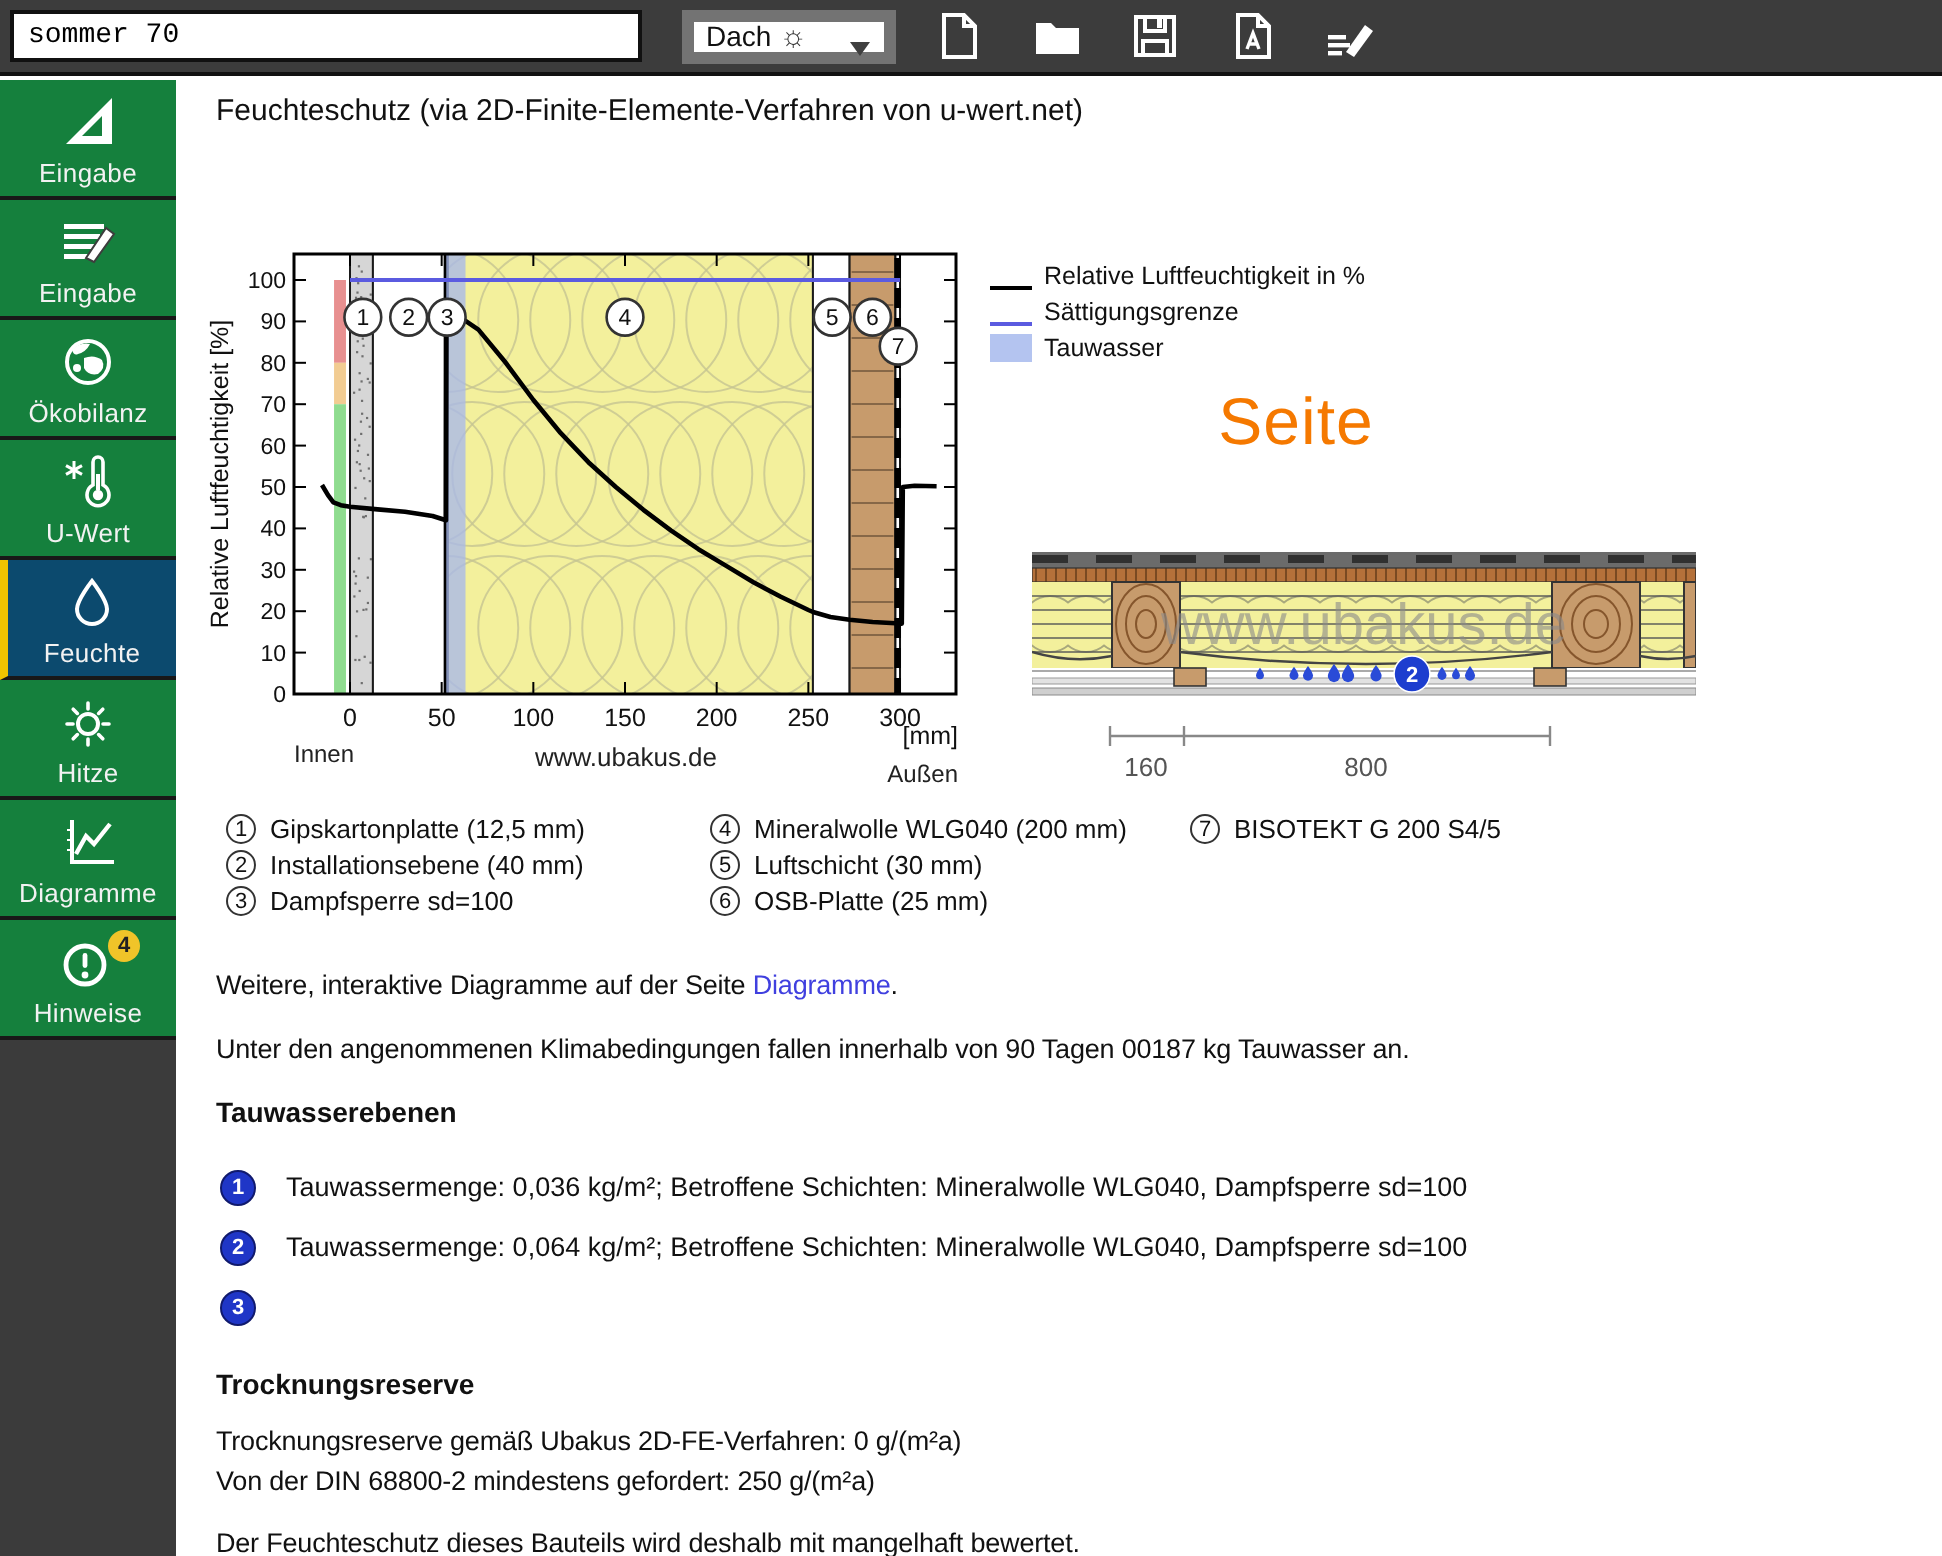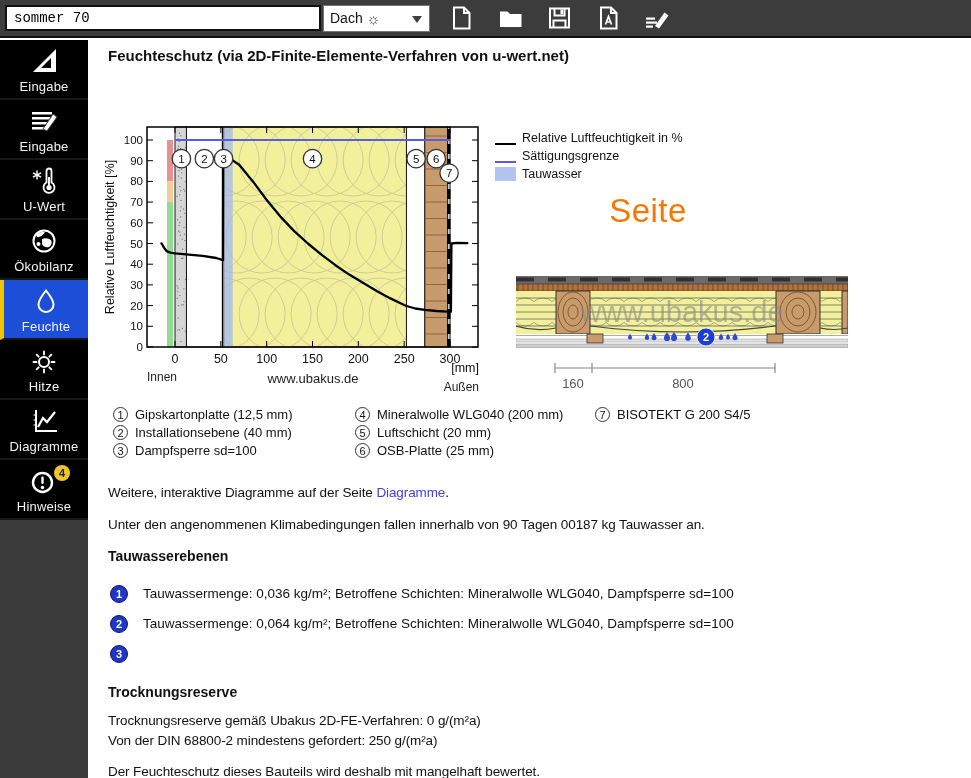--- a/index.html
+++ b/index.html
@@ -3,41 +3,41 @@
 <meta charset="utf-8">
 <style>
   *{box-sizing:border-box;margin:0;padding:0}
   html,body{width:971px;height:778px;overflow:hidden;background:#fff;
     font-family:"Liberation Sans","DejaVu Sans",sans-serif;color:#111}
   
   .topbar{position:absolute;left:0;top:0;width:971px;height:38px;background:#3c3c3c;
     border-bottom:2px solid #111;display:flex;align-items:center;z-index:5}
   .search{margin-left:5px;width:316px;height:26px;background:#fff;border:2px solid #111;
     font-size:14px;padding:0 7px;font-family:Liberation Mono, monospace}
-  .dd{margin-left:2px;width:107px;height:27px;background:#fff;border:1px solid #737373;
+  .dd{margin-left:20px;width:107px;height:27px;background:#fff;border:6px solid #737373;
     display:flex;align-items:center;padding:0 6px;cursor:pointer;position:relative}
   .dd .dd-label{font-size:14px;color:#111}
   .dd .sun{font-size:15px;color:#333;margin-left:4px}
   .dd .caret{position:absolute;right:7px;top:10px;width:0;height:0;
     border-left:5px solid transparent;border-right:5px solid transparent;border-top:7px solid #3f3f3f}
   .tb-icons{display:flex;gap:19px;margin-left:16px;align-items:center}
   .tb-btn{width:30px;height:30px;display:flex;align-items:center;justify-content:center;cursor:pointer}
   
   .sidebar{position:absolute;left:0;top:40px;width:88px;height:738px;background:#3b3b3b}
-  .side-item{position:relative;height:60px;background:#000000;border-bottom:2px solid #181818;
+  .side-item{position:relative;height:60px;background:#15803d;border-bottom:2px solid #181818;
     display:flex;flex-direction:column;align-items:center;justify-content:center;cursor:pointer;padding-top:2px}
   .side-item .lbl{font-size:13px;color:#f2f2f2;margin-top:3px;letter-spacing:.2px}
-  .side-item.active{background:#1d4ed8;border-left:4px solid #f0c400}
+  .side-item.active{background:#0c4a6e;border-left:4px solid #f0c400}
   .badge{position:absolute;top:5px;right:18px;width:16px;height:16px;border-radius:50%;
     background:#f0c429;color:#222;font-size:11px;font-weight:bold;display:flex;
     align-items:center;justify-content:center}
   
   .content{position:absolute;left:88px;top:40px;width:883px;height:738px;background:#fff}
   .abs{position:absolute}
-  h1.title{font-size:15px;font-weight:bold}
+  h1.title{font-size:15px;font-weight:normal}
   .para{font-size:13.5px;letter-spacing:-.1px}
   .h2{font-size:14px;font-weight:bold}
   .link{color:#4040df;cursor:pointer}
   .legend-row{display:flex;align-items:flex-end;height:18px;font-size:12.5px}
   .lg-line{width:21px;height:0;border-top:2px solid #000;margin-right:6px}
   .lg-line.sat{border-color:#5b5be0}
   .lg-swatch{width:21px;height:14px;background:#b4c4f0;margin-right:6px}
   .season{font-size:33px;color:#f57900;text-align:center;letter-spacing:.5px}
   .layer-row{position:absolute;display:flex;align-items:center;font-size:13px;height:17px}
   .num-circle{width:15px;height:15px;border:1px solid #333;border-radius:50%;font-size:11px;
@@ -107,40 +107,40 @@
     <svg width="30" height="30" viewBox="0 0 30 30">
       <rect x="3" y="6" width="20" height="2.5" fill="#fff"></rect>
         <rect x="3" y="11" width="18" height="2.5" fill="#fff"></rect>
       <rect x="3" y="16" width="20" height="2.5" fill="#fff"></rect>
         <rect x="3" y="21" width="14" height="2.5" fill="#fff"></rect>
       <polygon points="14,23 24,8 28,11 18,25" fill="#fff" stroke="#3d3d3d" stroke-width="1"></polygon>
     </svg>
     <span class="lbl">Eingabe</span>
   </div>
   <div class="side-item">
+    <svg width="30" height="30" viewBox="0 0 30 30">
+      <circle cx="15" cy="15" r="10.5" fill="none" stroke="#fff" stroke-width="2"></circle>
+      <path d="M7,9 Q11,5 16,6 Q14,10 10,11 Q8,12 7,9 Z" fill="#fff"></path>
+      <path d="M13,13 Q18,11 22,14 Q24,18 20,21 Q15,22 13,18 Z" fill="#fff"></path>
+      <circle cx="9.5" cy="18" r="2" fill="#fff"></circle>
+    </svg>
+    <span class="lbl">Ökobilanz</span>
+  </div>
+  <div class="side-item">
     <svg width="30" height="30" viewBox="0 0 30 30" stroke="#fff" fill="none">
       <g stroke-width="1.5">
         <line x1="8" y1="4.5" x2="8" y2="13.5"></line>
           <line x1="4" y1="6.8" x2="12" y2="11.2"></line>
           <line x1="4" y1="11.2" x2="12" y2="6.8"></line>
       </g>
       <path d="M17.5,16.5 V5 a2.5,2.5 0 0 1 5,0 V16.5 a5.5,5.5 0 1 1 -5,0 Z" stroke-width="1.8"></path>
       <circle cx="20" cy="21.5" r="2.6" fill="#fff" stroke="none"></circle>
       <line x1="20" y1="11" x2="20" y2="19" stroke-width="2"></line>
     </svg>
     <span class="lbl">U-Wert</span>
-  </div>
-  <div class="side-item">
-    <svg width="30" height="30" viewBox="0 0 30 30">
-      <circle cx="15" cy="15" r="10.5" fill="none" stroke="#fff" stroke-width="2"></circle>
-      <path d="M7,9 Q11,5 16,6 Q14,10 10,11 Q8,12 7,9 Z" fill="#fff"></path>
-      <path d="M13,13 Q18,11 22,14 Q24,18 20,21 Q15,22 13,18 Z" fill="#fff"></path>
-      <circle cx="9.5" cy="18" r="2" fill="#fff"></circle>
-    </svg>
-    <span class="lbl">Ökobilanz</span>
   </div>
   <div class="side-item active">
     <svg width="30" height="30" viewBox="0 0 30 30">
       <path d="M15,4.5 C15,4.5 7.5,14 7.5,18.5 A7.5,7.5 0 0 0 22.5,18.5 C22.5,14 15,4.5 15,4.5 Z" fill="none" stroke="#fff" stroke-width="2"></path>
     </svg>
     <span class="lbl">Feuchte</span>
   </div>
   <div class="side-item">
     <svg width="30" height="30" viewBox="0 0 30 30" stroke="#fff" fill="none">
       <circle cx="15" cy="16" r="5" stroke-width="2"></circle>
@@ -488,21 +488,21 @@
   <div class="layer-row" style="left:25px;top:402px">
     <span class="num-circle">3</span>
     <span>Dampfsperre sd=100</span>
     </div>
   <div class="layer-row" style="left:267px;top:366px">
     <span class="num-circle">4</span>
     <span>Mineralwolle WLG040 (200 mm)</span>
     </div>
   <div class="layer-row" style="left:267px;top:384px">
     <span class="num-circle">5</span>
-    <span>Luftschicht (20 mm)</span>
+    <span>Luftschicht (30 mm)</span>
     </div>
   <div class="layer-row" style="left:267px;top:402px">
     <span class="num-circle">6</span>
     <span>OSB-Platte (25 mm)</span>
     </div>
   <div class="layer-row" style="left:507px;top:366px">
     <span class="num-circle">7</span>
     <span>BISOTEKT G 200 S4/5</span>
     </div>
 

